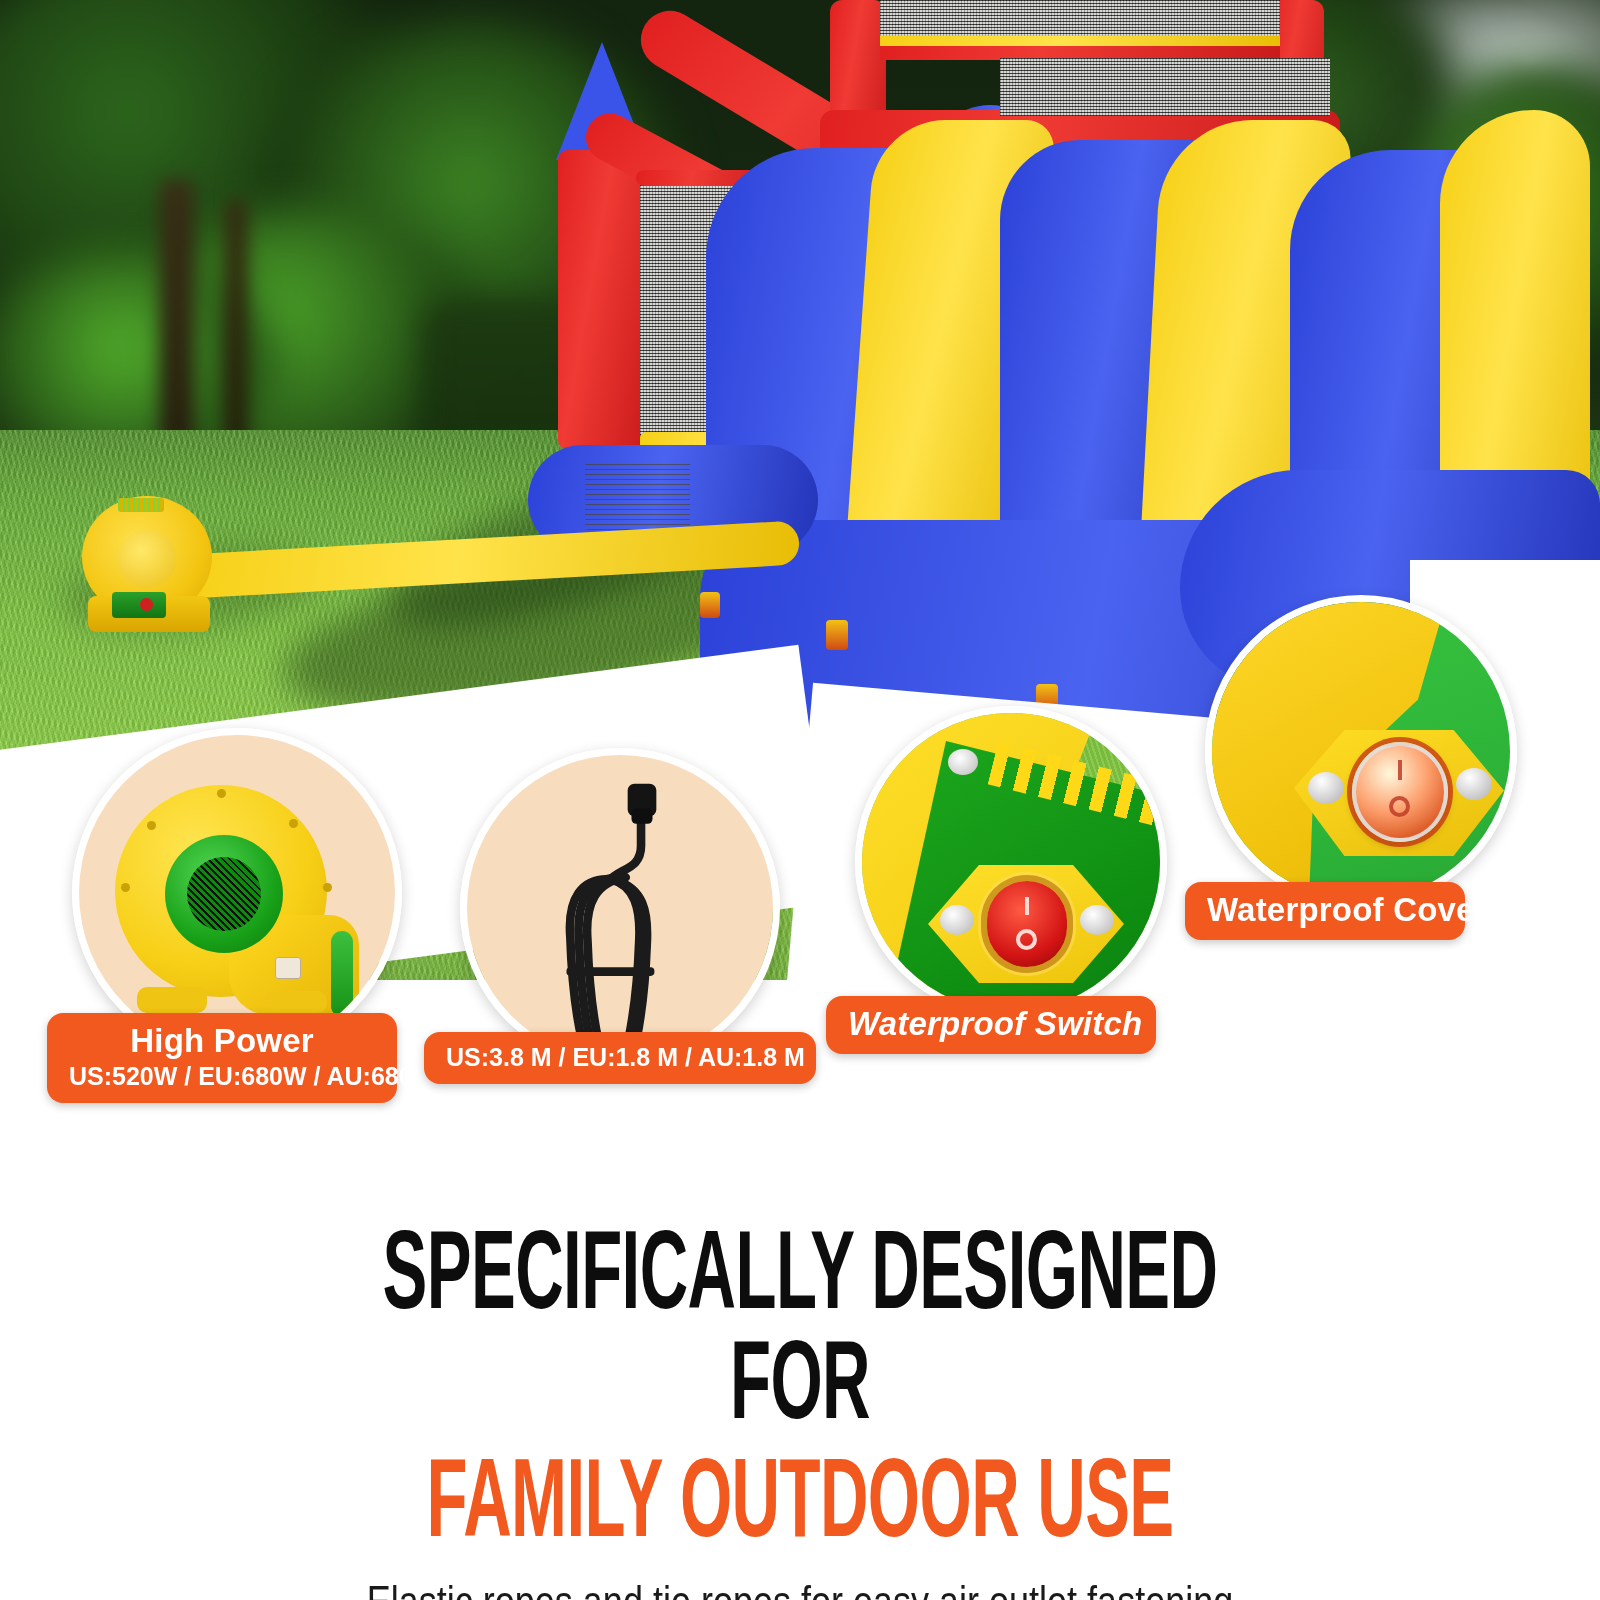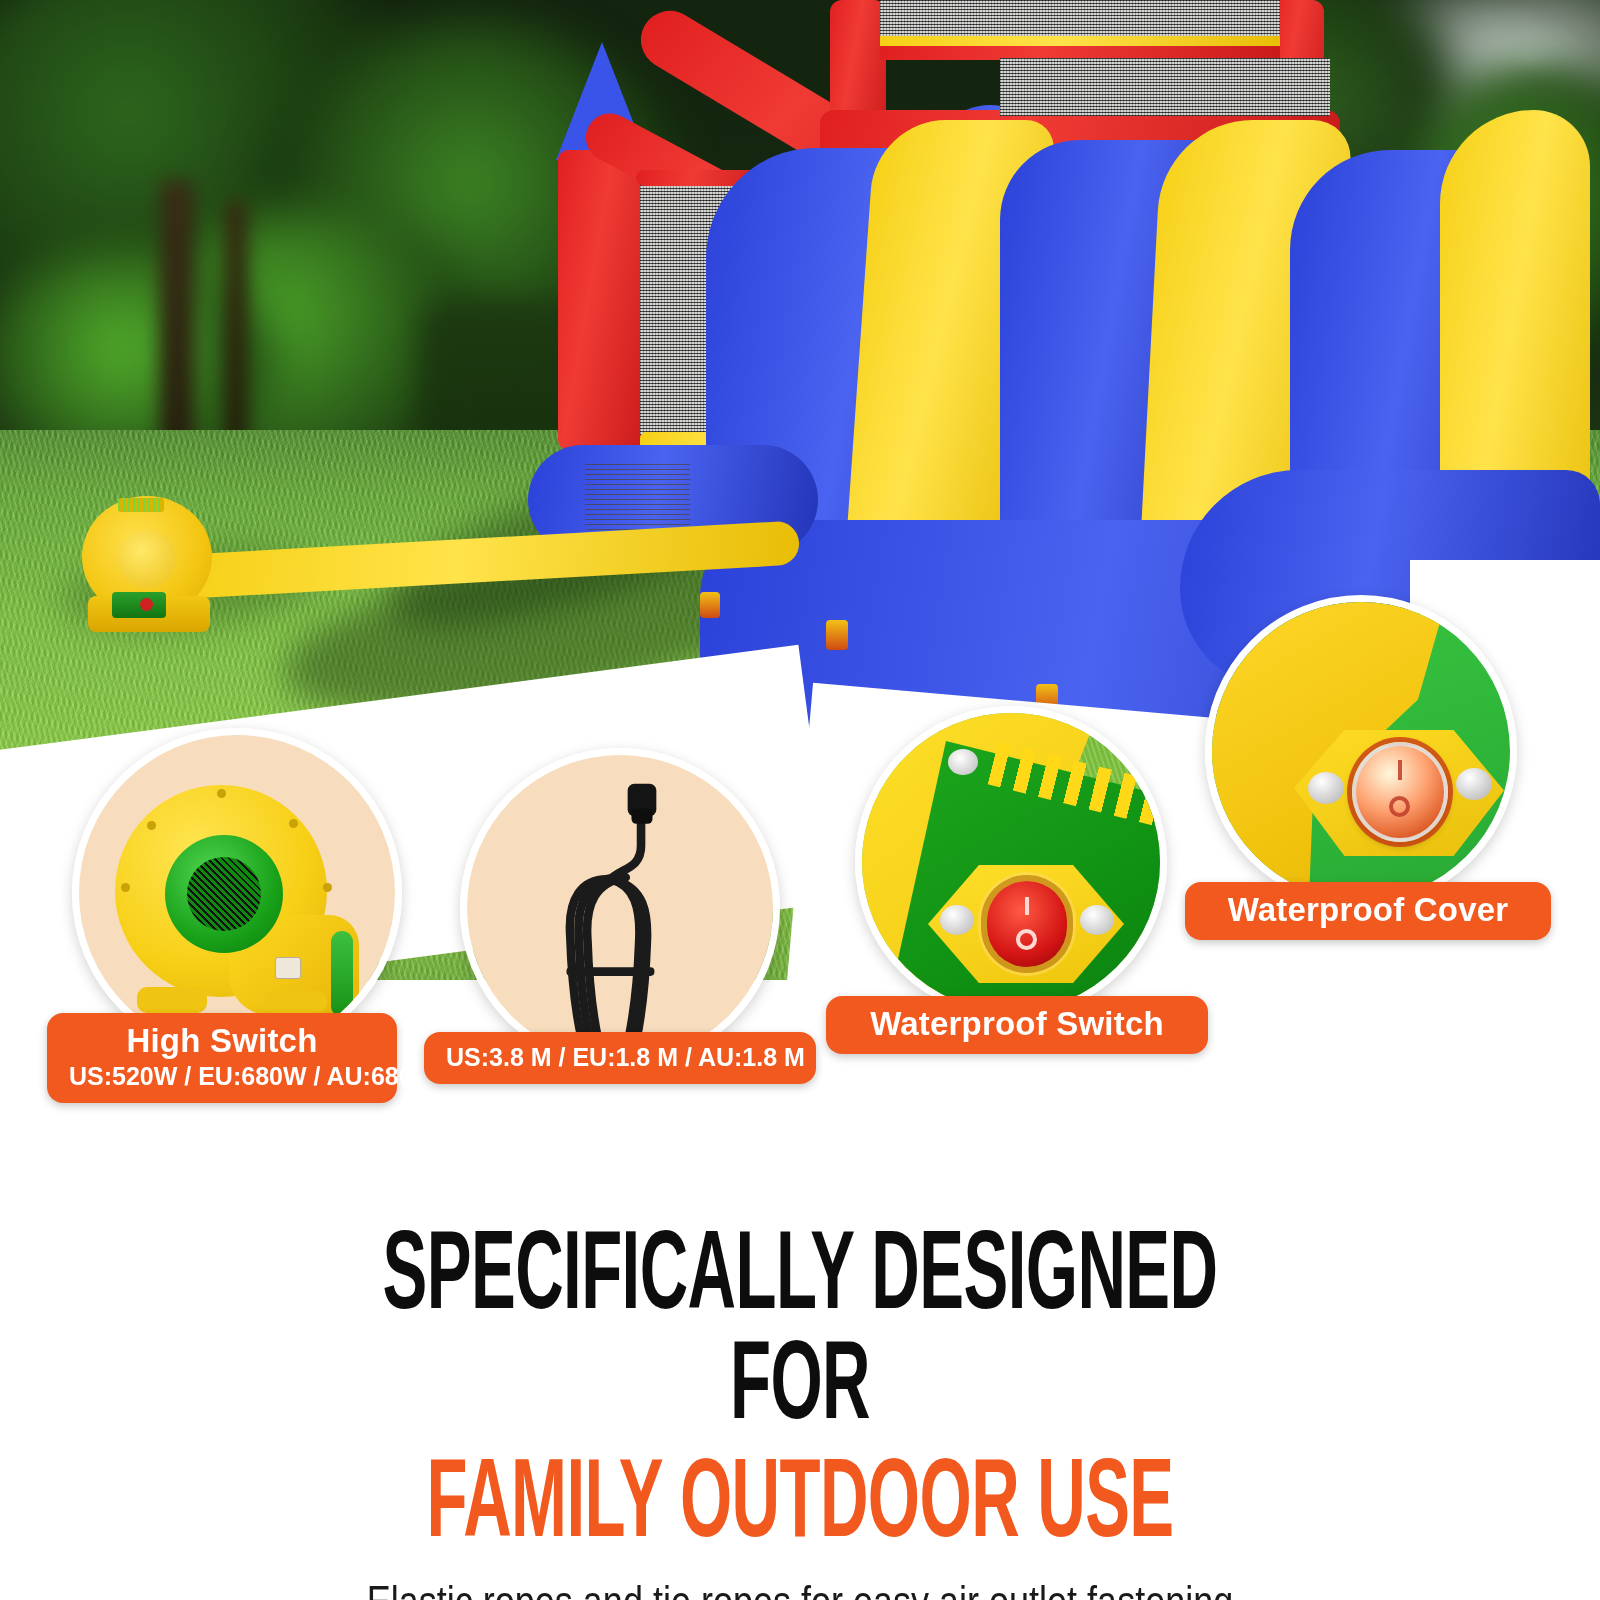--- a/index.html
+++ b/index.html
@@ -204,21 +204,21 @@
   <div style="position:absolute;left:186px;top:256px;width:62px;height:22px;border-radius:10px;background:#f0c412;"></div>
   <div style="position:absolute;left:196px;top:222px;width:26px;height:22px;border-radius:3px;background:#efe7da;border:1px solid #b9ad9a;"></div>
   <div style="position:absolute;left:138px;top:54px;width:9px;height:9px;border-radius:50%;background:#c9a208;"></div>
   <div style="position:absolute;left:210px;top:84px;width:9px;height:9px;border-radius:50%;background:#c9a208;"></div>
   <div style="position:absolute;left:68px;top:86px;width:9px;height:9px;border-radius:50%;background:#c9a208;"></div>
   <div style="position:absolute;left:42px;top:148px;width:9px;height:9px;border-radius:50%;background:#c9a208;"></div>
   <div style="position:absolute;left:244px;top:148px;width:9px;height:9px;border-radius:50%;background:#c9a208;"></div>
 </div>
 
 <div class="badge" style="left:47px;top:1013px;width:350px;">
-  <div class="b-title">High Switch</div>
+  <div class="b-title">High Power</div>
   <div class="b-sub">US:520W / EU:680W / AU:680W</div>
 </div>
 
 <div class="circle" style="left:460px;top:748px;width:320px;height:320px;">
   <div class="c-inner" style="background:#f7ddbd;"></div>
   <svg viewBox="0 0 320 320" style="position:absolute;inset:0;width:100%;height:100%;">
     <g fill="none" stroke="#1b1b1b" stroke-width="9" stroke-linecap="round">
       <path d="M182 60 L182 95 C182 120 160 118 148 132"></path>
       <path d="M150 130 C120 128 105 150 108 190 C110 250 118 300 130 330"></path>
       <path d="M158 128 C128 130 114 152 117 192 C119 252 127 302 139 332"></path>
@@ -258,21 +258,21 @@
               background:radial-gradient(circle at 42% 34%,#ff5a44,#d31414 62%,#8c0707);
               box-shadow:0 0 0 6px rgba(170,100,0,.55), 0 0 0 9px rgba(255,220,90,.6);"></div>
   <div style="position:absolute;left:163px;top:184px;width:4px;height:18px;background:#ffd9d2;"></div>
   <div style="position:absolute;left:154px;top:216px;width:21px;height:21px;border:4px solid #ffd9d2;border-radius:50%;"></div>
   <div style="position:absolute;left:78px;top:192px;width:34px;height:30px;border-radius:50%;
               background:radial-gradient(circle at 38% 32%,#fff,#b3b3b3);"></div>
   <div style="position:absolute;left:218px;top:192px;width:34px;height:30px;border-radius:50%;
               background:radial-gradient(circle at 38% 32%,#fff,#b3b3b3);"></div>
 </div>
 
-<div class="badge" style="left:826px;top:996px;width:382px;">
+<div class="badge" style="left:826px;top:996px;width:330px;font-style:italic;">
   <div class="b-title">Waterproof Switch</div>
 </div>
 
 <div class="circle" style="left:1205px;top:595px;width:312px;height:312px;">
   <div class="c-inner" style="background:linear-gradient(160deg,#3bc441,#2fb73a 55%,#28a834);"></div>
   <div style="position:absolute;left:-14px;top:-8px;width:250px;height:330px;
               background:linear-gradient(150deg,#ffd82a,#f0c20c 65%,#e2b108);
               clip-path:polygon(0 0, 100% 0, 88% 32%, 46% 62%, 44% 100%, 0 100%);"></div>
   <div style="position:absolute;left:82px;top:128px;width:210px;height:126px;
               background:linear-gradient(160deg,#ffdd24,#e9bf0c);
@@ -282,21 +282,21 @@
               border:4px solid rgba(225,225,225,.9);
               box-shadow:0 0 0 5px rgba(200,60,20,.8), 0 3px 10px rgba(0,0,0,.3);"></div>
   <div style="position:absolute;left:186px;top:158px;width:4px;height:20px;background:rgba(190,60,40,.85);"></div>
   <div style="position:absolute;left:177px;top:194px;width:21px;height:21px;border:4px solid rgba(190,60,40,.85);border-radius:50%;"></div>
   <div style="position:absolute;left:96px;top:170px;width:36px;height:32px;border-radius:50%;
               background:radial-gradient(circle at 38% 30%,#fff,#aeaeae);"></div>
   <div style="position:absolute;left:244px;top:166px;width:36px;height:32px;border-radius:50%;
               background:radial-gradient(circle at 38% 30%,#fff,#aeaeae);"></div>
 </div>
 
-<div class="badge" style="left:1185px;top:882px;width:366px;">
+<div class="badge" style="left:1185px;top:882px;width:280px;">
   <div class="b-title">Waterproof Cover</div>
 </div>
 
 <div class="copy">
   <div class="hl">SPECIFICALLY DESIGNED FOR</div>
   <div class="hl hl2">FAMILY OUTDOOR USE</div>
   <div class="sub">Elastic ropes and tie ropes for easy air outlet fastening</div>
 </div>
 
 </body></html>

